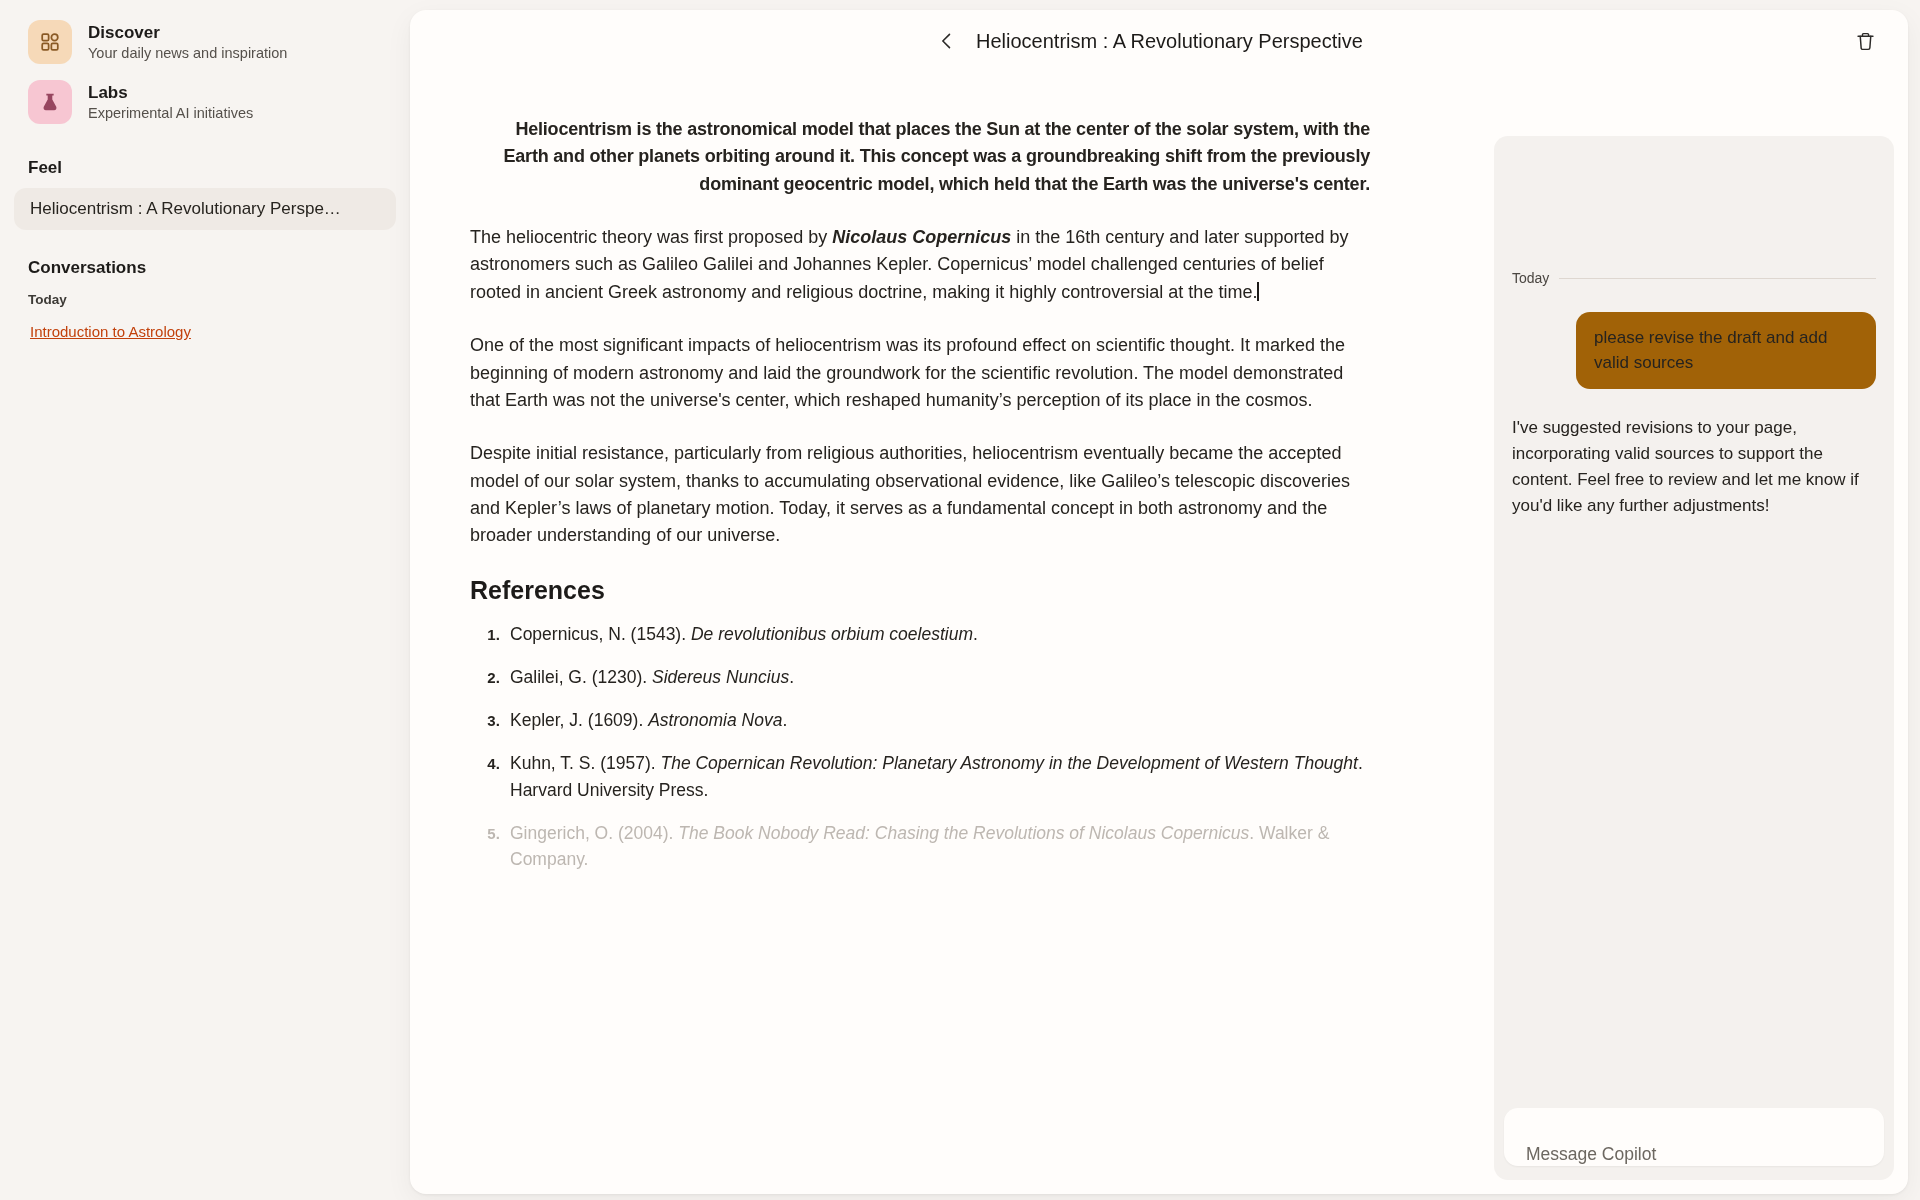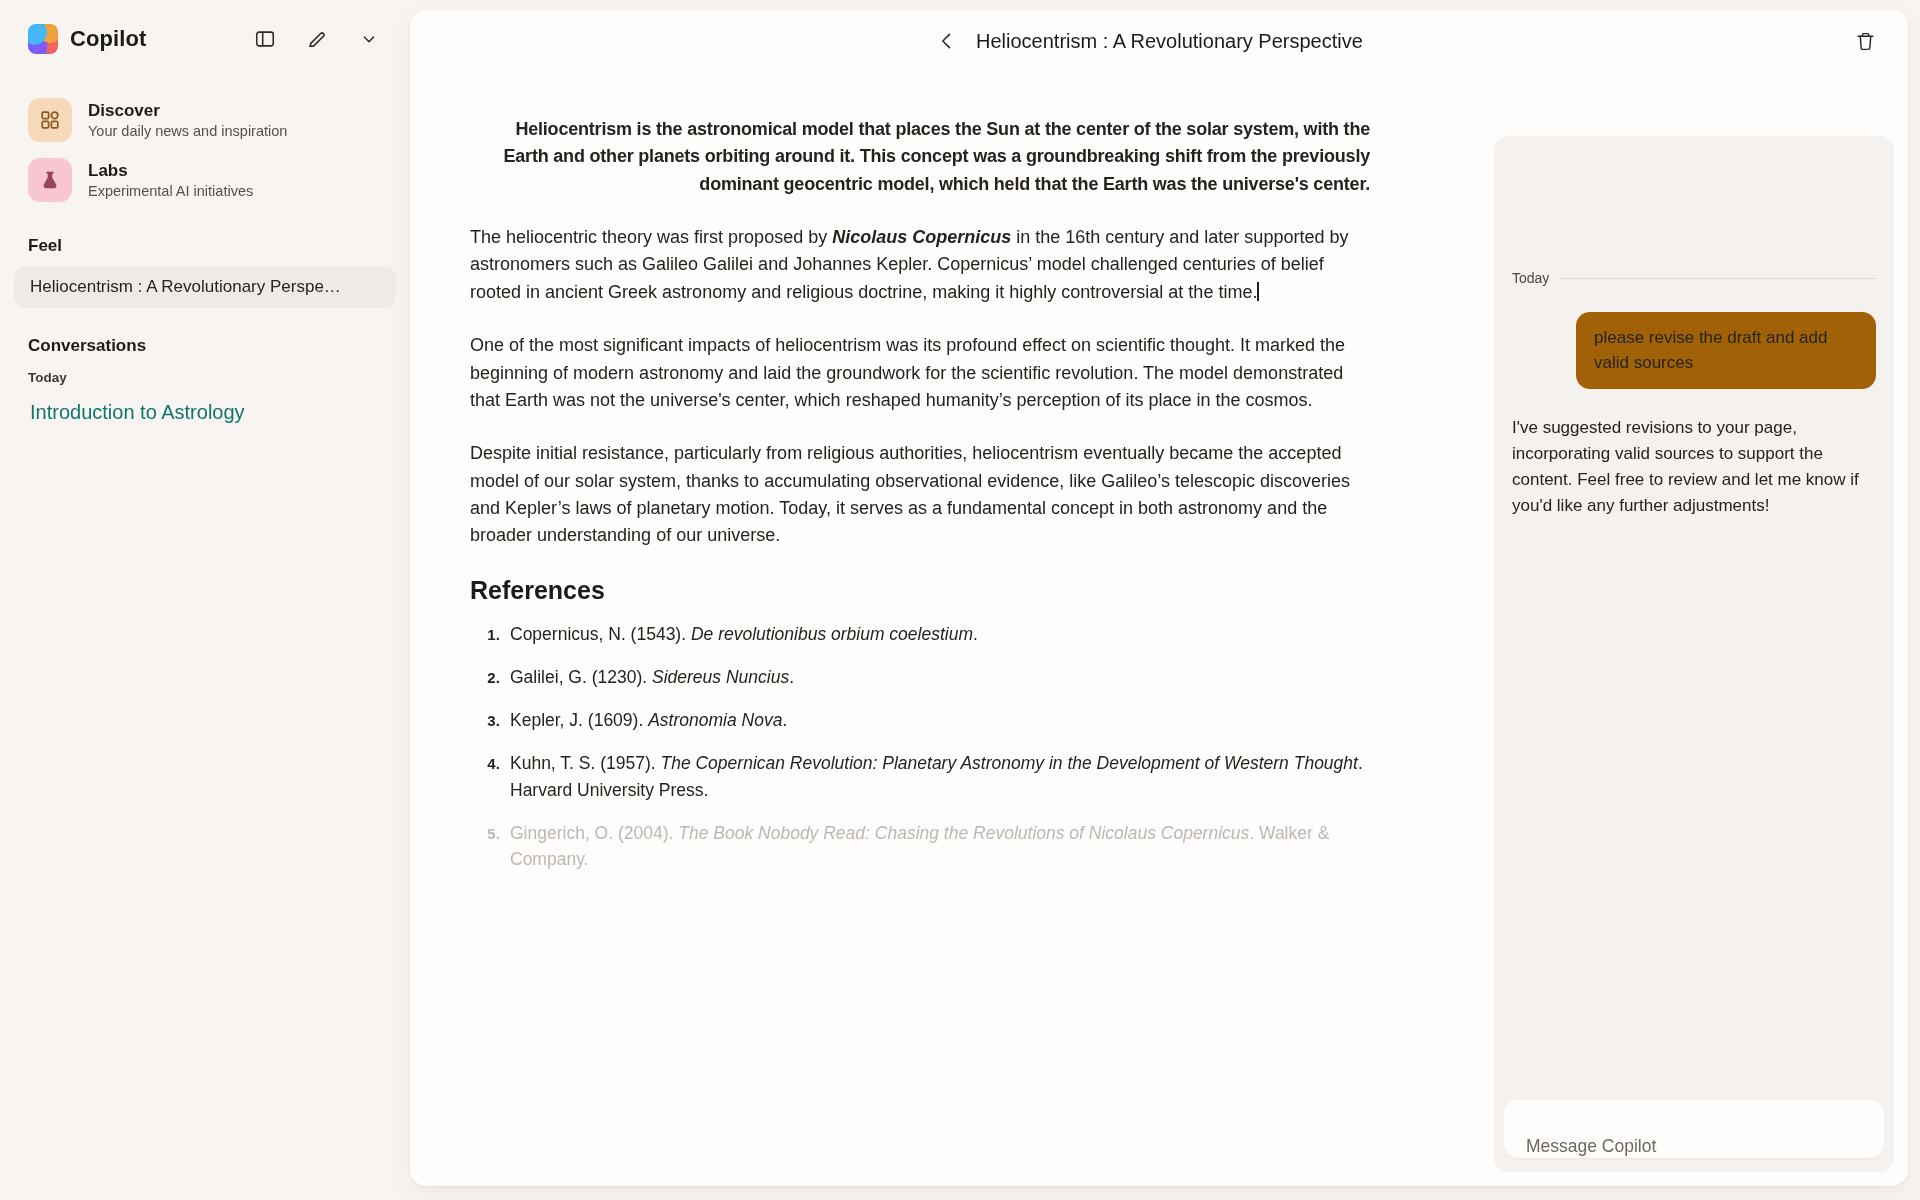--- a/index.html
+++ b/index.html
@@ -108,30 +108,30 @@
     padding: 28px 28px 6px 28px;
   }
   .conv-day {
     font-size: 13.5px; font-weight: 700; color: #3d3a36;
     padding: 8px 28px 6px 28px;
   }
   .conv-row {
     margin: 0 14px;
     padding: 10px 16px;
     border-radius: 12px;
-    font-size: 20px;
-    color: #0f766e;
+    font-size: 15px;
+    color: #c2410c;
     cursor: pointer;
-    white-space: nowrap; overflow: hidden; text-overflow: ellipsis;
+    white-space: nowrap; overflow: hidden; text-overflow: ellipsis; text-decoration: underline;
   }
 
   
   .main {
     flex: 1;
-    margin: 10px 12px 14px 0;
+    margin: 10px 12px 6px 0;
     background: #fffdfb;
     border-radius: 16px;
     box-shadow: 0 1px 3px rgba(0,0,0,.06), 0 8px 28px rgba(0,0,0,.05);
     display: flex;
     flex-direction: column;
     overflow: hidden;
     position: relative;
   }
   .main-header {
     height: 62px;
@@ -286,44 +286,20 @@
   }
   .composer input::placeholder { color: #6c6760; }
 </style>
 </head>
 <body>
 
 <div class="app">
 
   <aside class="sidebar">
 
-    <div class="sidebar-top">
-      <div class="brand">
-        <div class="brand-logo"></div>
-        <div class="brand-name">Copilot</div>
-      </div>
-      <div class="top-icons">
-        <div class="ic-btn">
-          <svg width="22" height="22" viewBox="0 0 24 24" fill="none" stroke="currentColor" stroke-width="1.7">
-            <rect x="3" y="4.5" width="18" height="15" rx="2.5"></rect>
-            <line x1="9.5" y1="4.5" x2="9.5" y2="19.5"></line>
-          </svg>
-        </div>
-        <div class="ic-btn">
-          <svg width="22" height="22" viewBox="0 0 24 24" fill="none" stroke="currentColor" stroke-width="1.7" stroke-linecap="round" stroke-linejoin="round">
-            <path d="M4 20h4l11-11a2.1 2.1 0 0 0-3-3L5 17v3z"></path>
-          </svg>
-        </div>
-        <div class="ic-btn">
-          <svg width="16" height="16" viewBox="0 0 24 24" fill="none" stroke="currentColor" stroke-width="2.2" stroke-linecap="round" stroke-linejoin="round">
-            <polyline points="5 9 12 16 19 9"></polyline>
-          </svg>
-        </div>
-      </div>
-    </div>
 
     <div class="nav-list">
       <div class="nav-item">
         <div class="nav-ic discover">
           <svg width="22" height="22" viewBox="0 0 24 24" fill="none" stroke="currentColor" stroke-width="1.9">
             <rect x="3.5" y="3.5" width="7" height="7" rx="1.5"></rect>
             <rect x="13.5" y="3.5" width="7" height="7" rx="3.5"></rect>
             <rect x="3.5" y="13.5" width="7" height="7" rx="1.5"></rect>
             <rect x="13.5" y="13.5" width="7" height="7" rx="1.5"></rect>
           </svg>

